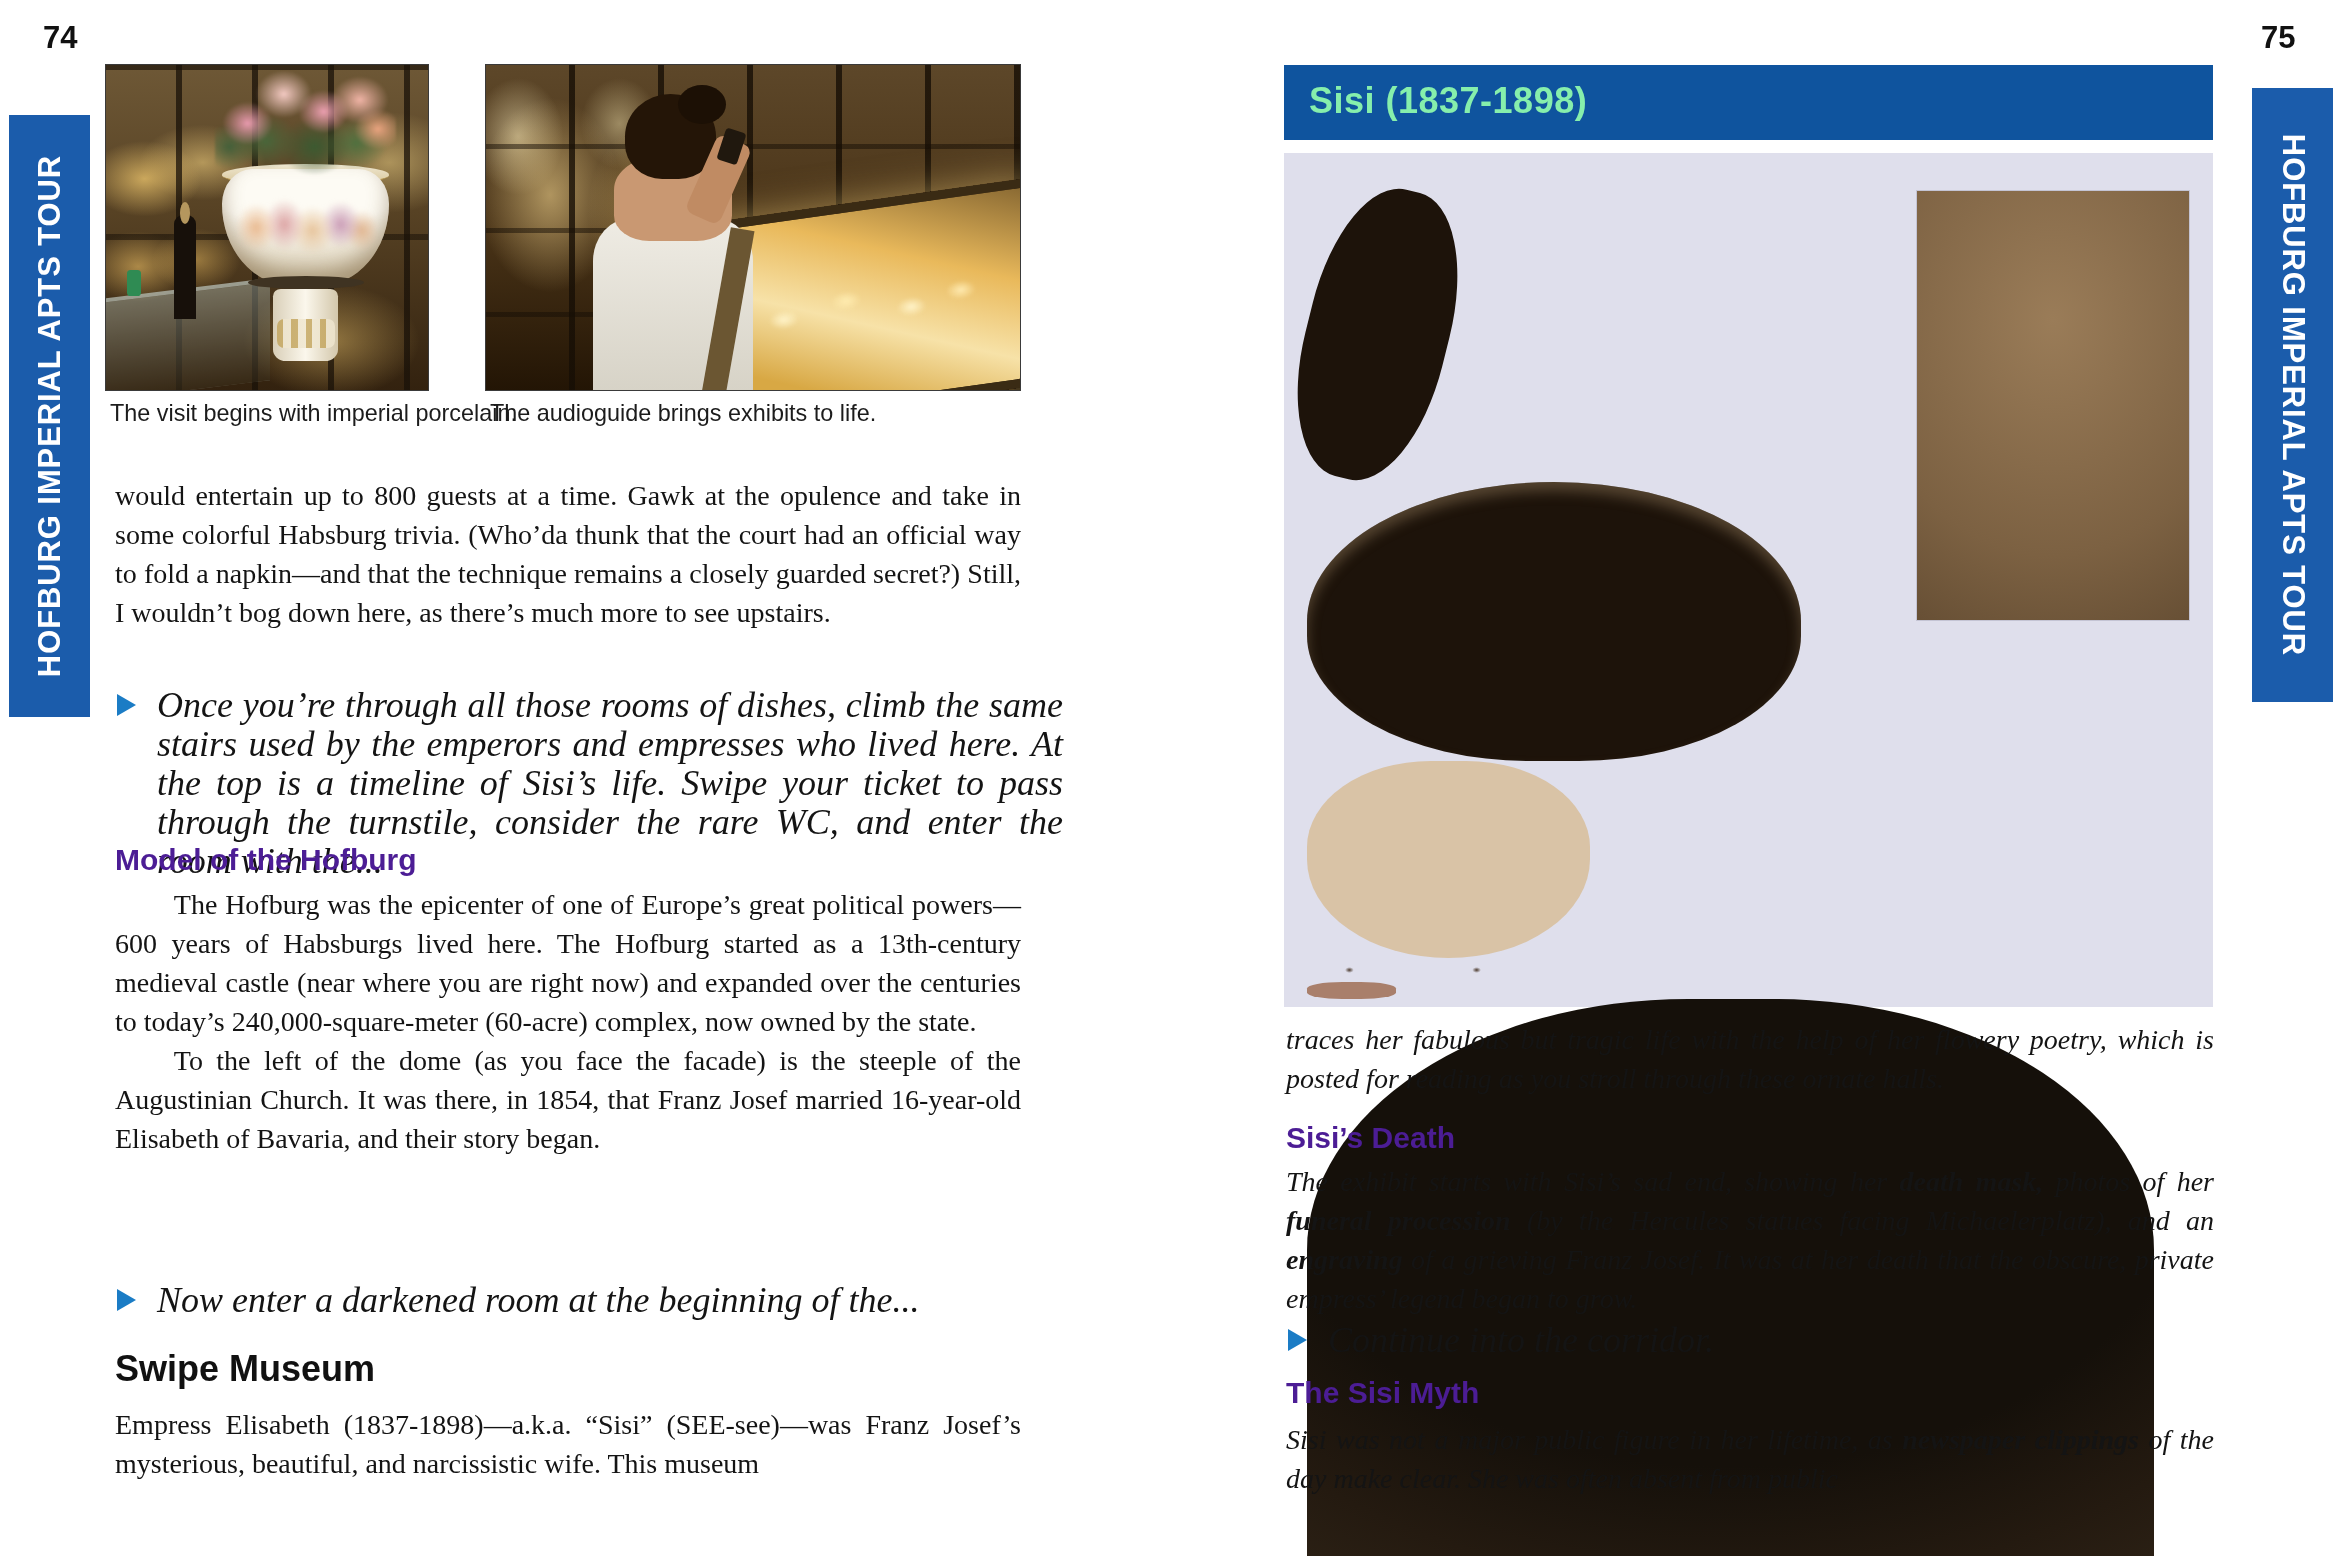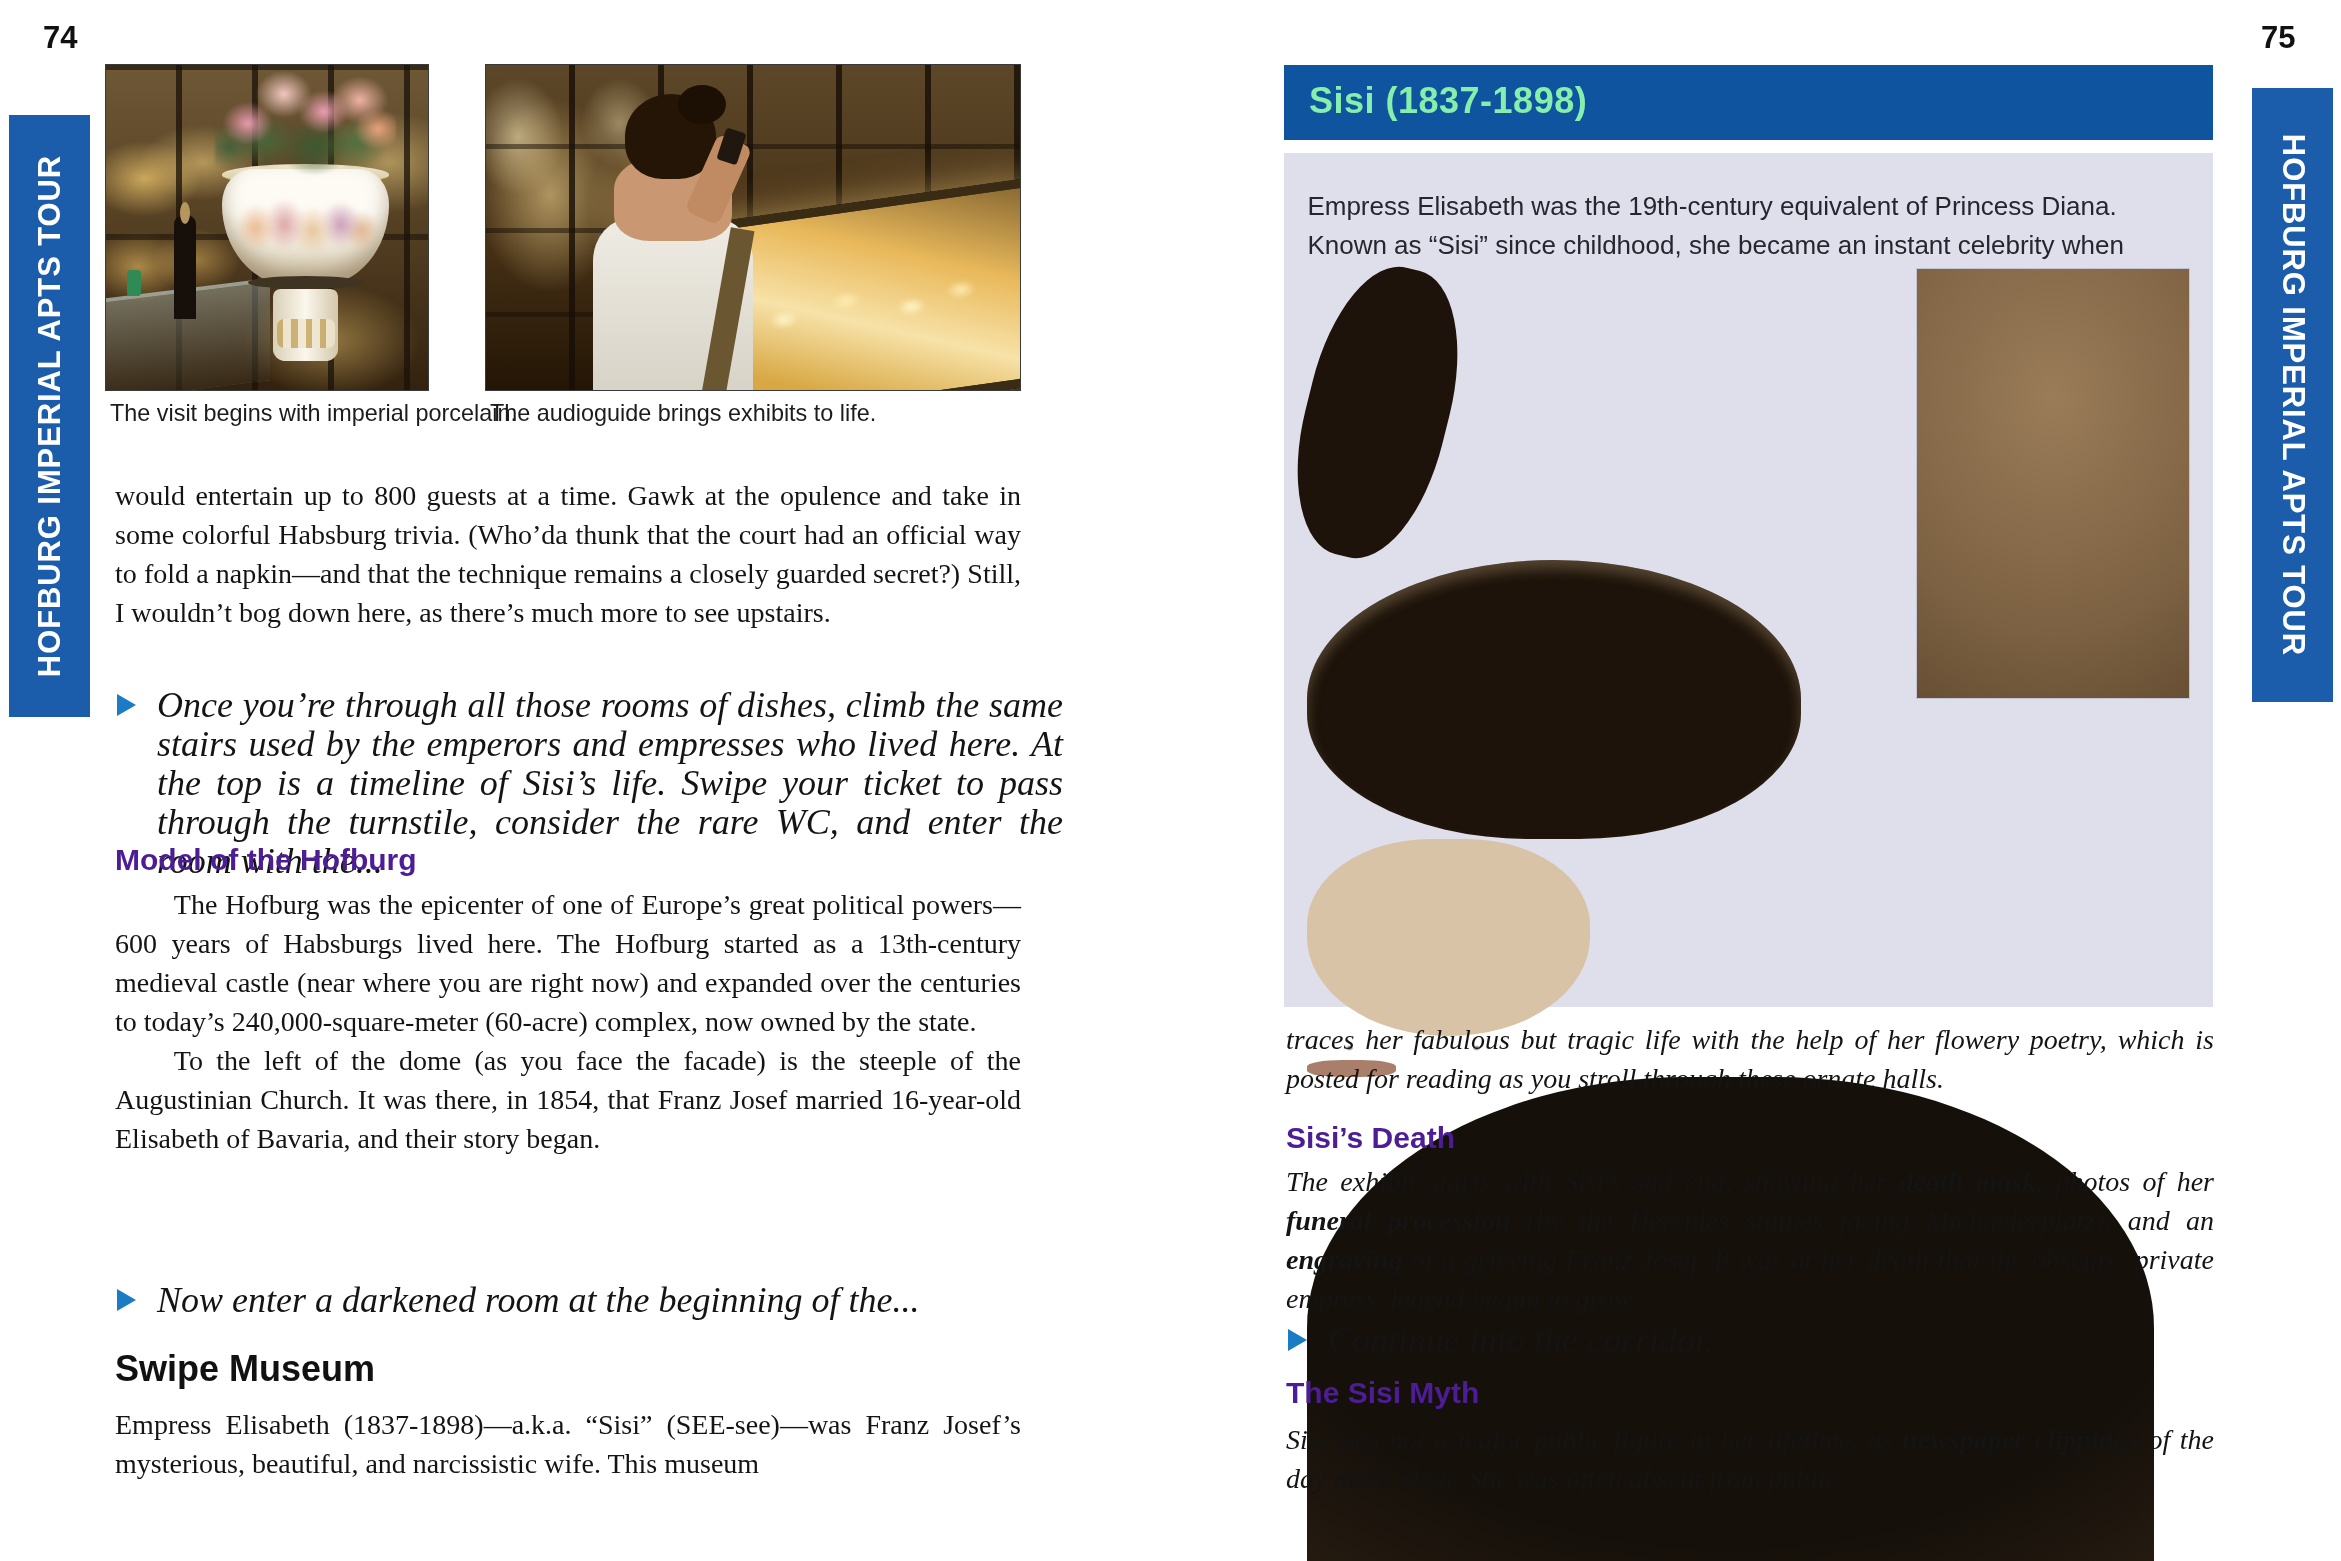--- a/index.html
+++ b/index.html
@@ -216,21 +216,20 @@
 <div class="tab tab-right" style="left:2252px;top:88px;width:81px;height:614px;">
   <span>HOFBURG IMPERIAL APTS TOUR</span>
 </div>
 
 <div class="headerbar">
   <span>Sisi (1837-1898)</span>
 </div>
 
 <div class="sidebox">
   <p>
-    <span>Empress Elisabeth was the 19th-century equivalent of Princess Diana. Known as “Sisi” since childhood, she became an instant celebrity when</span>
     <span class="portrait">
       </span></p>
     <div class="pt-braid"></div>
       <div class="pt-hair"></div>
       <div class="pt-face"></div>
       <div class="pt-eyes"></div>
       <div class="pt-mouth"></div>
       <div class="pt-body"></div>
 
   <p></p>

